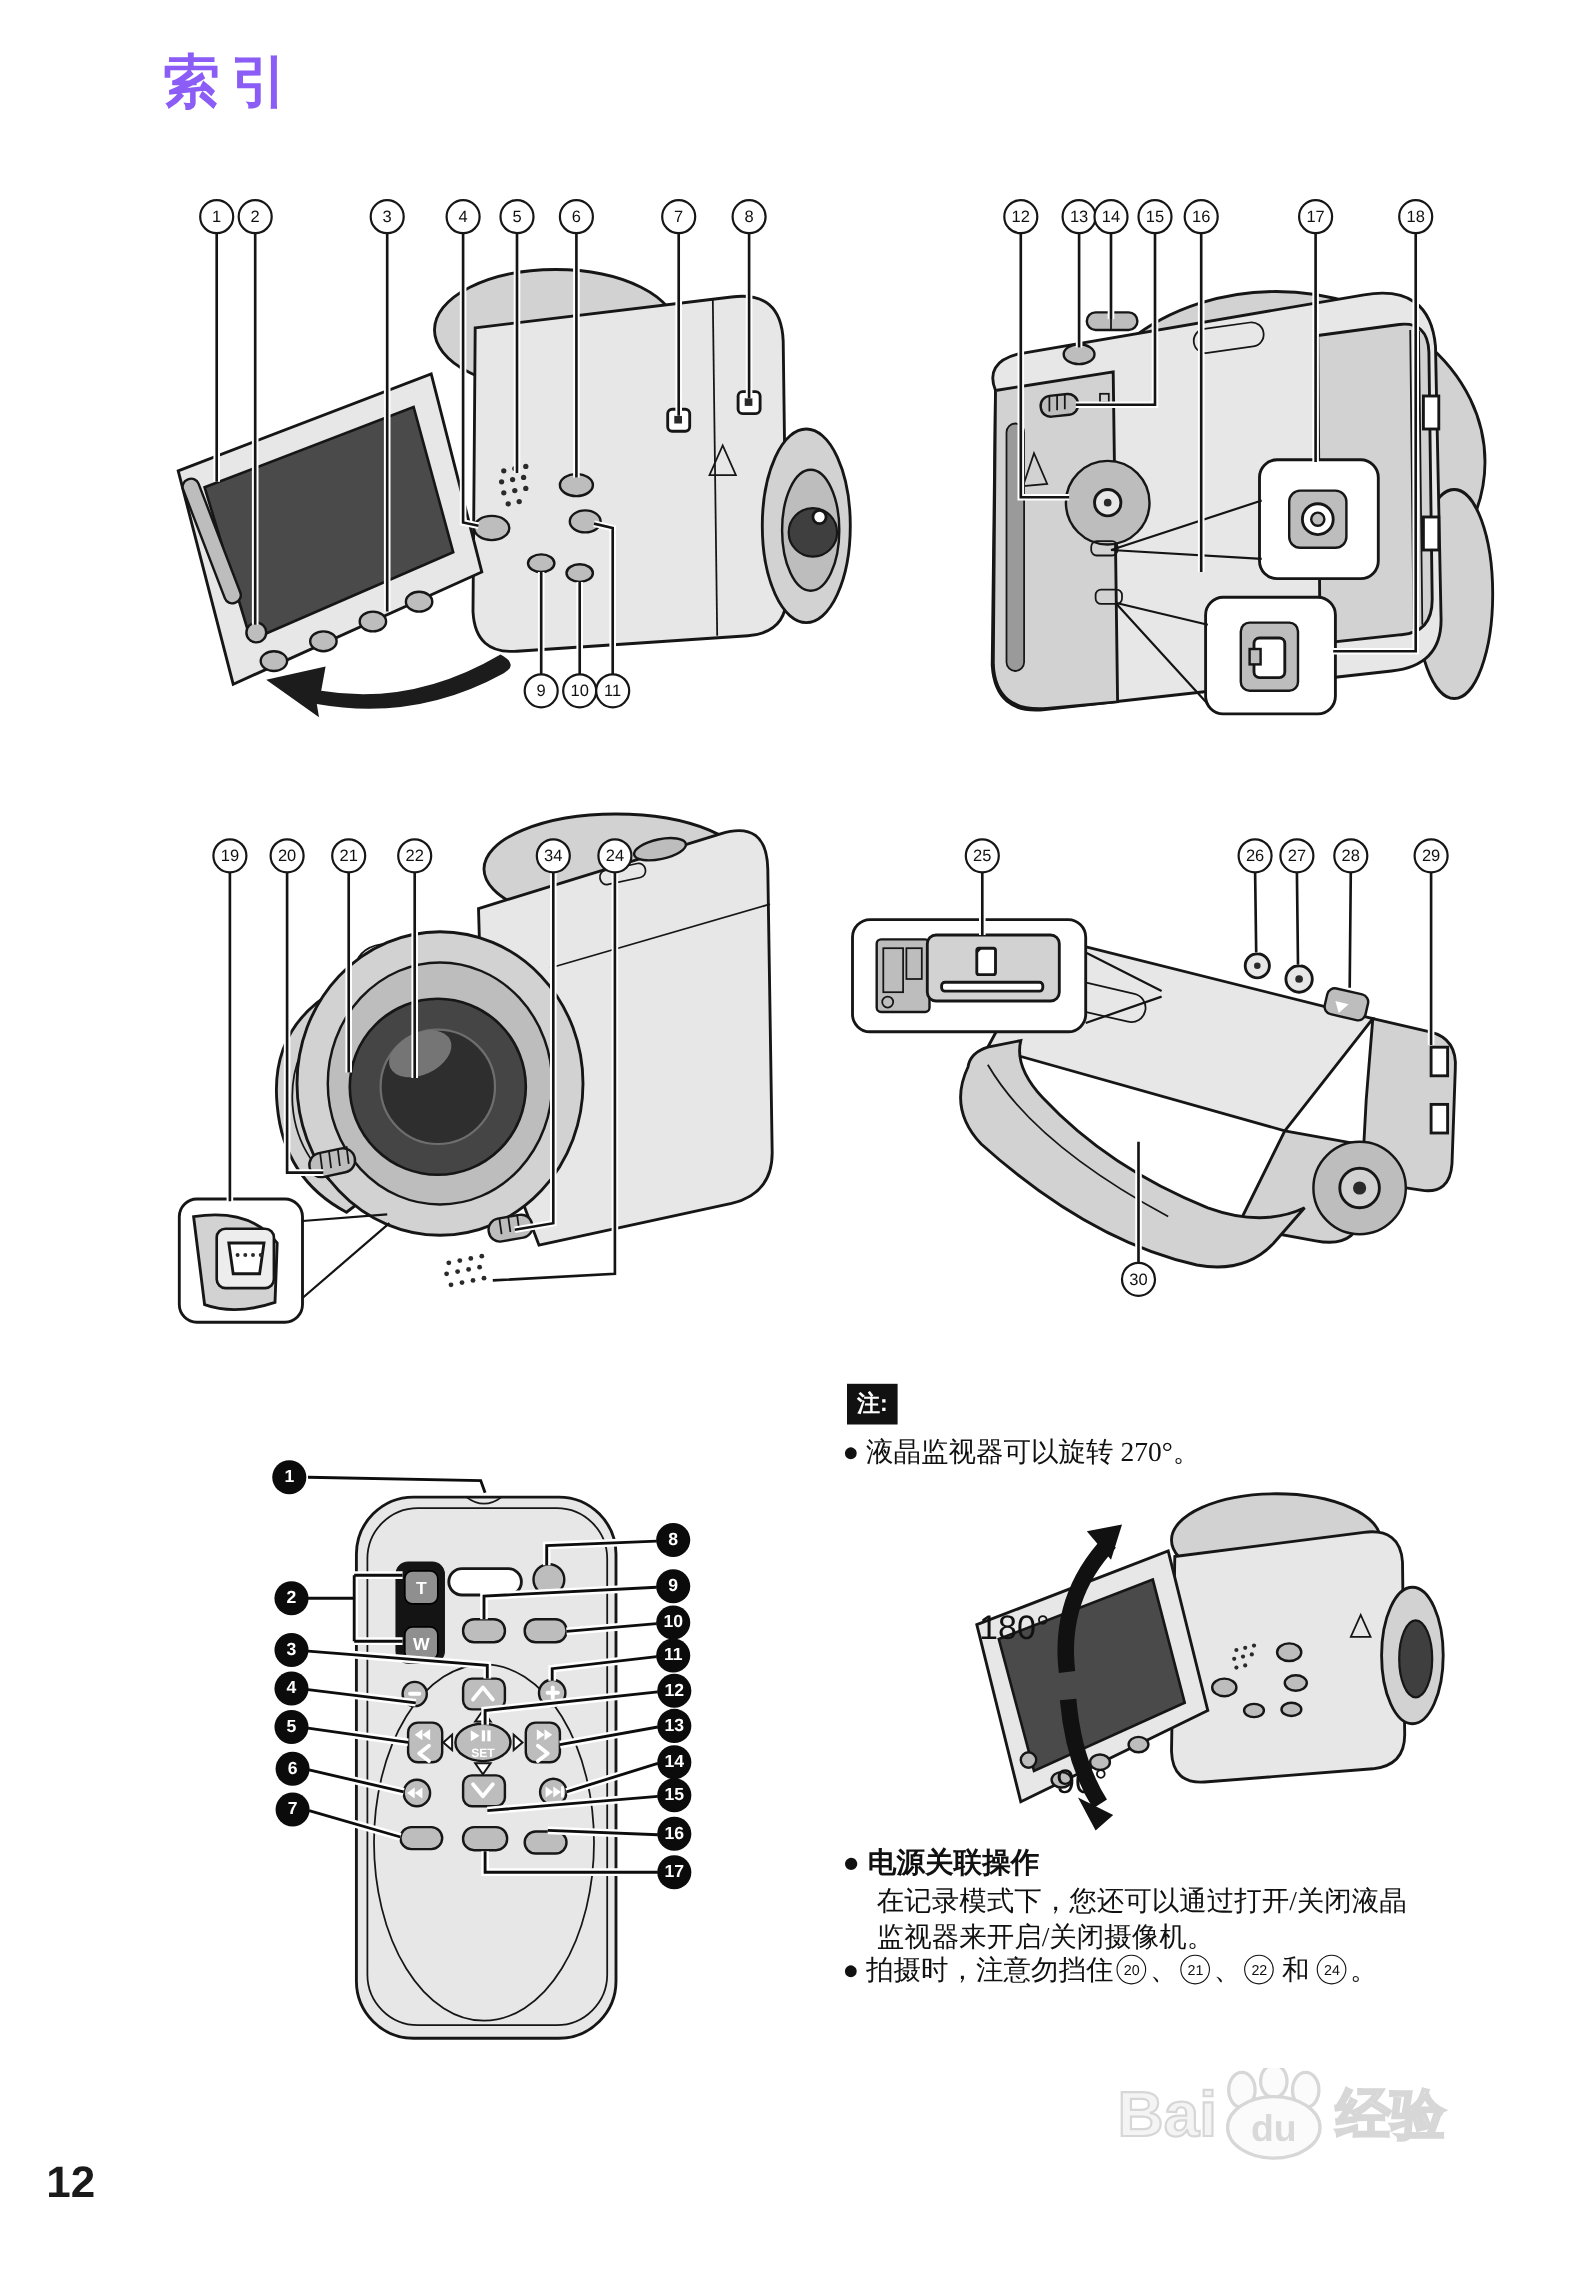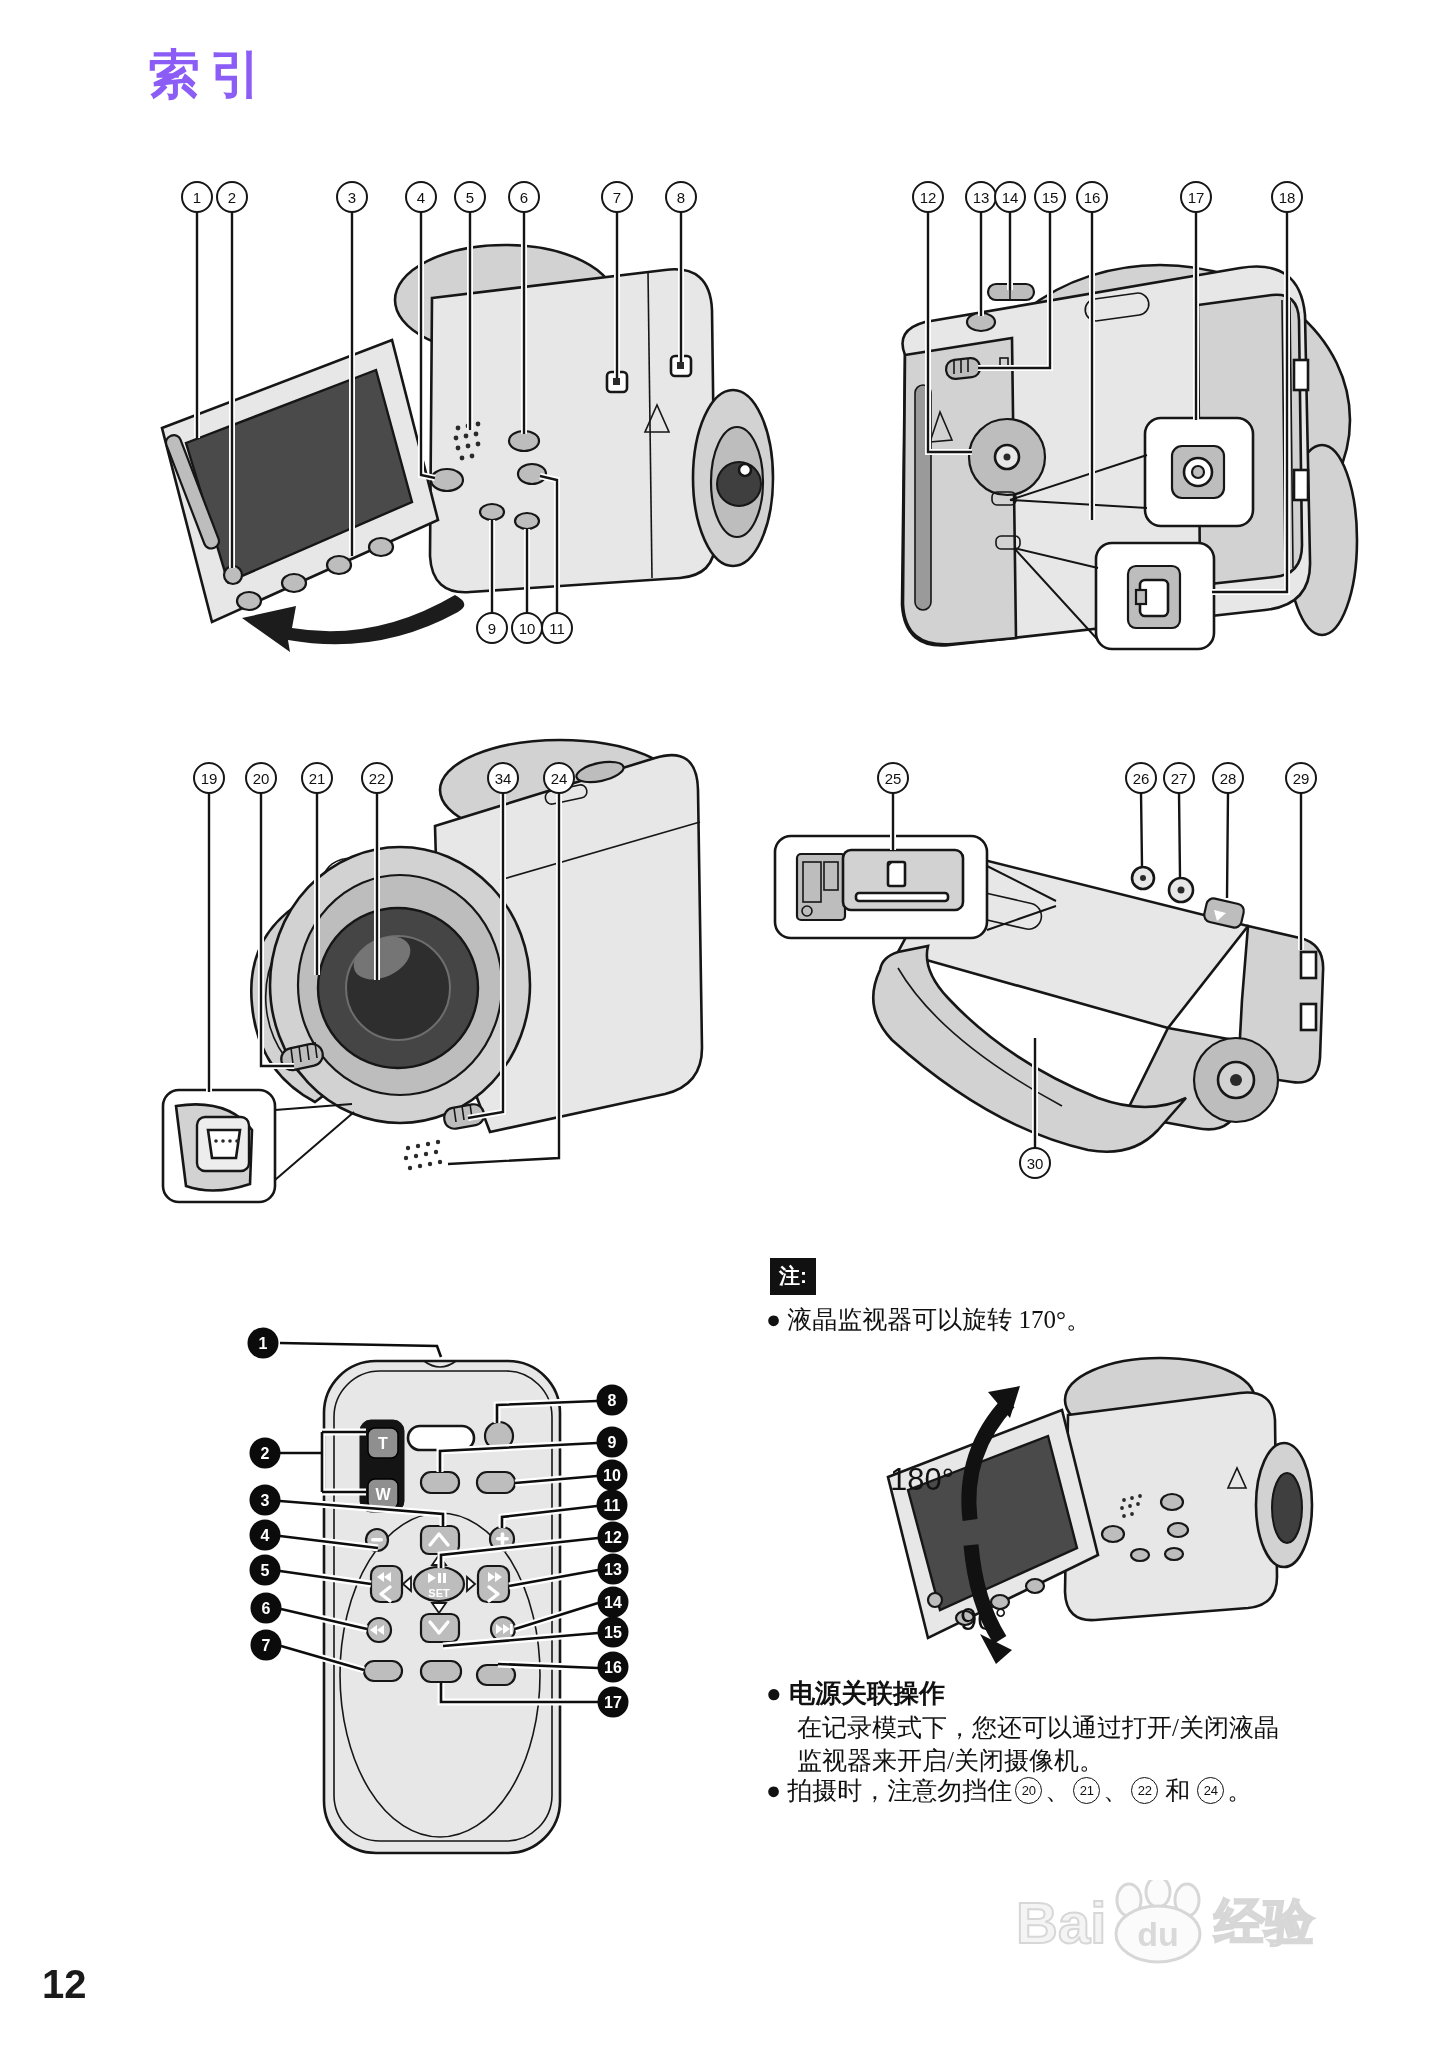--- a/index.html
+++ b/index.html
@@ -418,21 +418,21 @@
   <div class="cob" style="left:612px;top:1475px">10</div>
   <div class="cob" style="left:612px;top:1505px">11</div>
   <div class="cob" style="left:613px;top:1537px">12</div>
   <div class="cob" style="left:613px;top:1569px">13</div>
   <div class="cob" style="left:613px;top:1602px">14</div>
   <div class="cob" style="left:613px;top:1632px">15</div>
   <div class="cob" style="left:613px;top:1667px">16</div>
   <div class="cob" style="left:613px;top:1702px">17</div>
 
   <div class="notetag">注:</div>
-  <div class="ntxt" style="left:766px;top:1303px">● 液晶监视器可以旋转 170°。</div>
+  <div class="ntxt" style="left:766px;top:1303px">● 液晶监视器可以旋转 270°。</div>
   <div class="deg" style="left:846px;top:1462px">180°</div>
   <div class="deg" style="left:916px;top:1602px">90°</div>
   <div class="nbold" style="left:766px;top:1676px">● 电源关联操作</div>
   <div class="ntxt" style="left:797px;top:1711px">在记录模式下，您还可以通过打开/关闭液晶</div>
   <div class="ntxt" style="left:797px;top:1744px">监视器来开启/关闭摄像机。</div>
   <div class="b3row">
     <span>● 拍摄时，注意勿挡住</span>
     <span class="cnum">20</span>
     <span>、</span>
     <span class="cnum">21</span>

